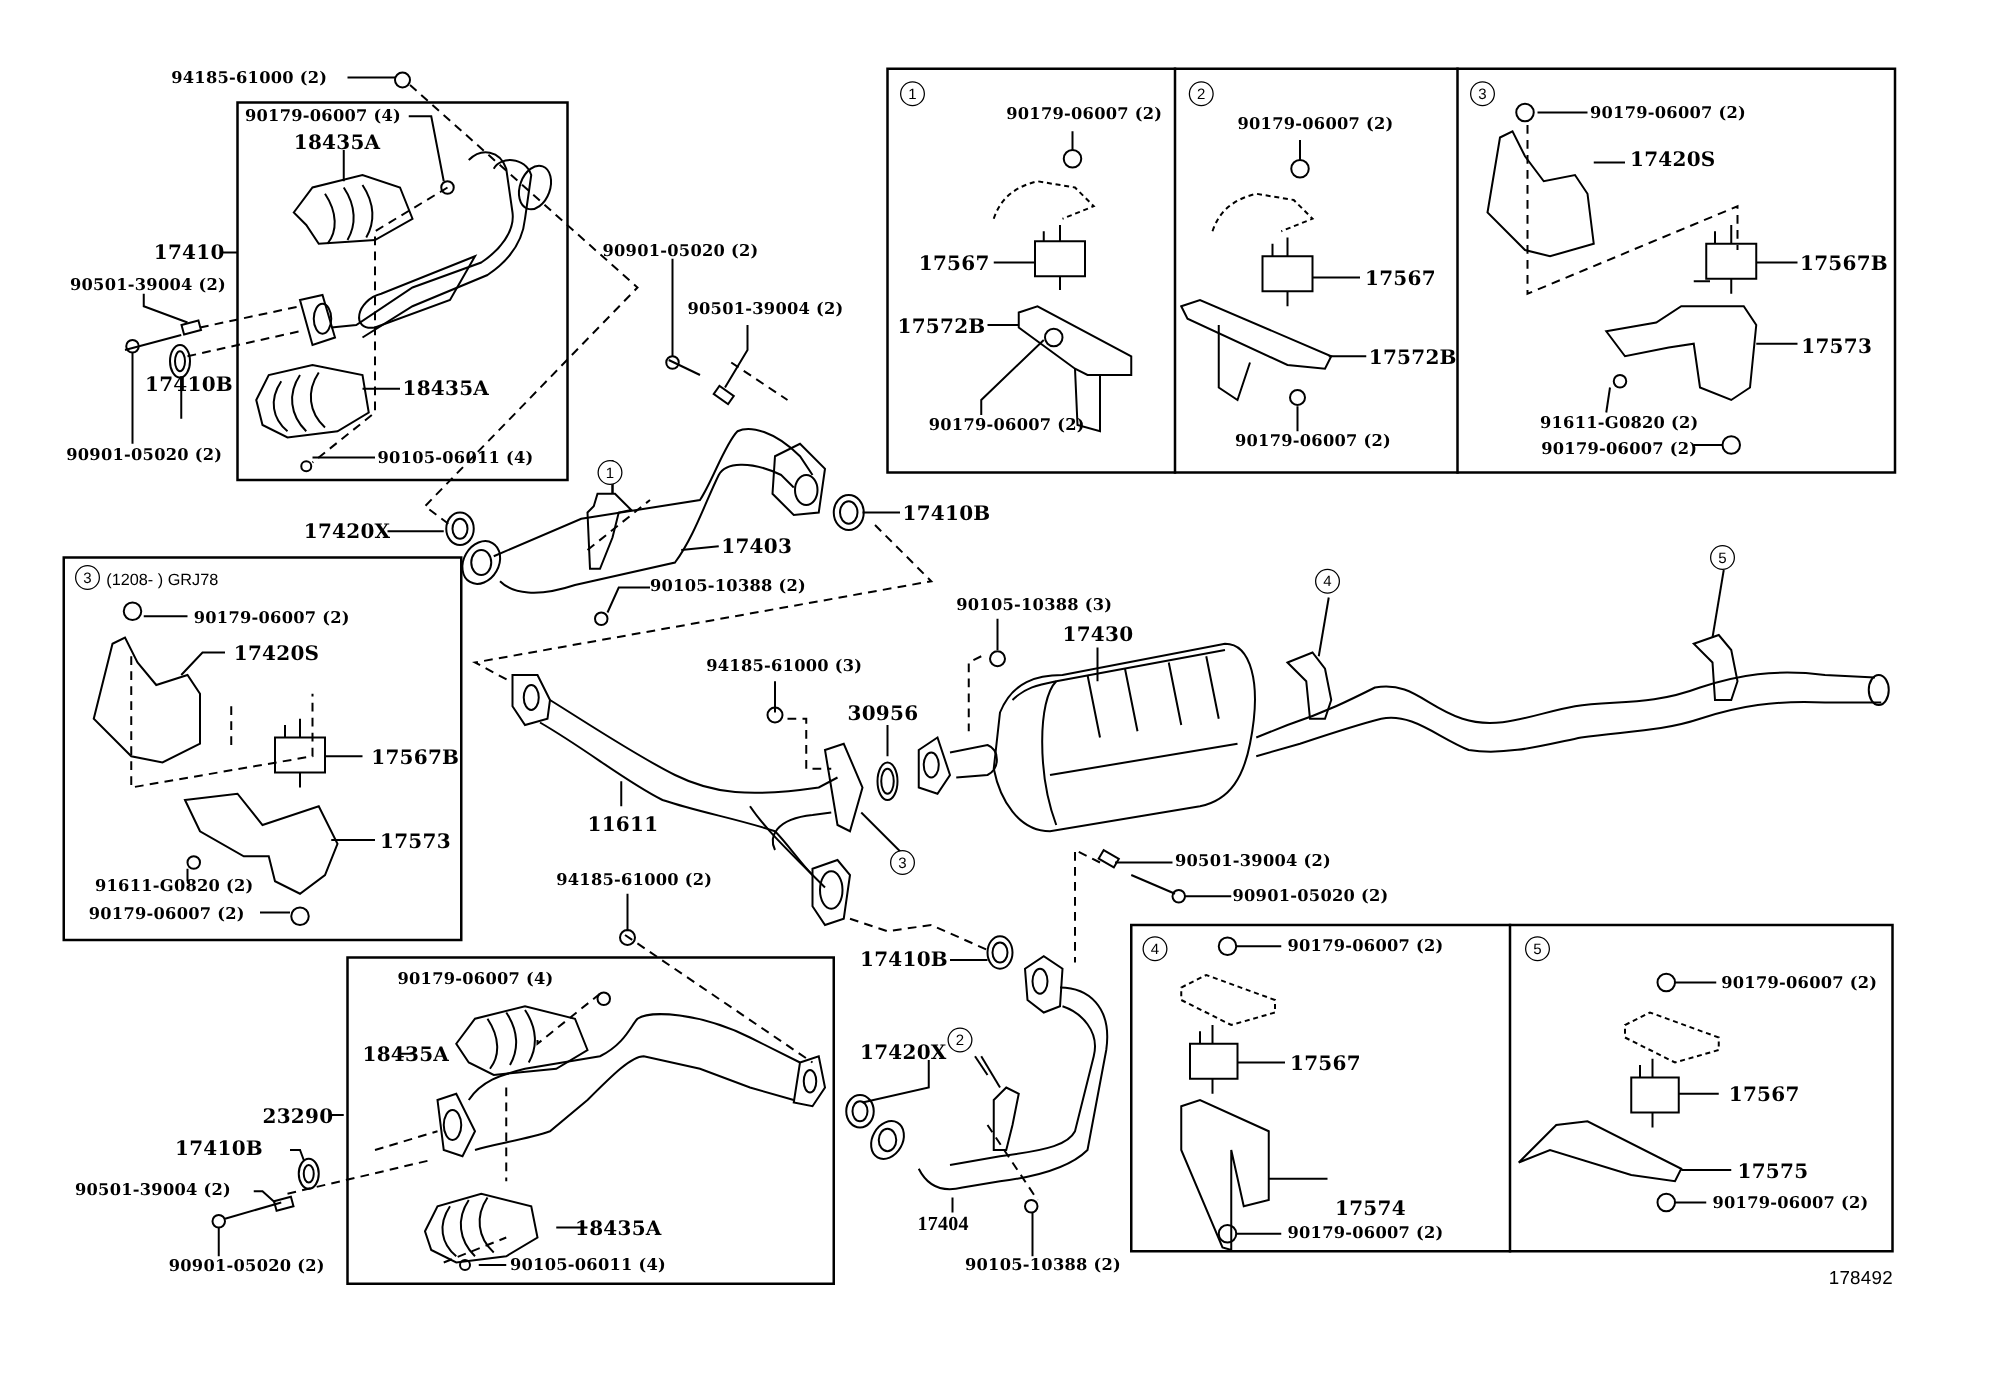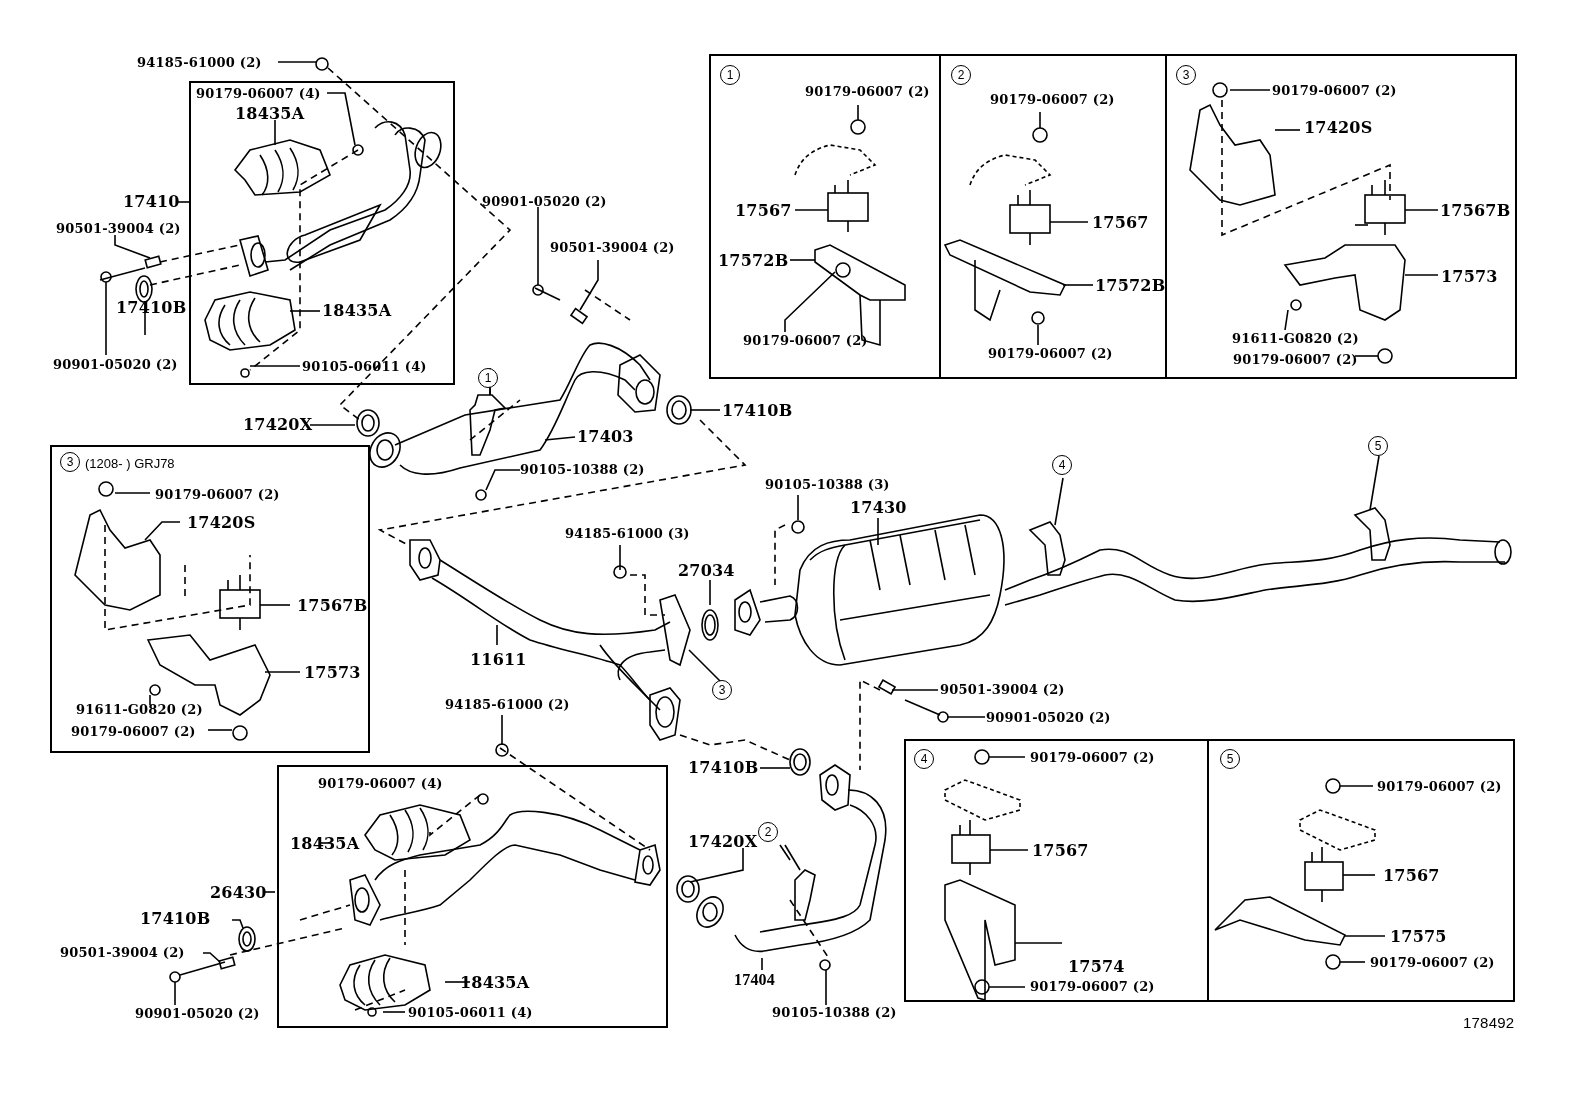--- a/index.html
+++ b/index.html
@@ -315,32 +315,32 @@
 <div class="lbl" style="left:302px;top:360px;">90105-06011 (4)</div>
 <div class="lbl" style="left:482px;top:195px;">90901-05020 (2)</div>
 <div class="lbl" style="left:550px;top:241px;">90501-39004 (2)</div>
 <div class="lbl big" style="left:243px;top:417px;">17420X</div>
 <div class="lbl big" style="left:577px;top:429px;">17403</div>
 <div class="lbl big" style="left:722px;top:403px;">17410B</div>
 <div class="lbl" style="left:520px;top:463px;">90105-10388 (2)</div>
 <div class="lbl" style="left:748px;top:478px;margin-left:17px;">90105-10388 (3)</div>
 <div class="lbl big" style="left:850px;top:500px;">17430</div>
 <div class="lbl" style="left:565px;top:527px;">94185-61000 (3)</div>
-<div class="lbl big" style="left:678px;top:563px;">27034</div>
+<div class="lbl big" style="left:678px;top:563px;">30956</div>
 <div class="lbl big" style="left:470px;top:652px;">11611</div>
 <div class="lbl" style="left:445px;top:698px;">94185-61000 (2)</div>
 <div class="lbl" style="left:940px;top:683px;">90501-39004 (2)</div>
 <div class="lbl" style="left:986px;top:711px;">90901-05020 (2)</div>
 <div class="lbl big" style="left:688px;top:760px;">17410B</div>
 <div class="lbl big" style="left:688px;top:834px;">17420X</div>
 <div class="lbl big" style="left:734px;top:972px;font-family:Liberation Serif, serif;">17404</div>
 <div class="lbl" style="left:772px;top:1006px;">90105-10388 (2)</div>
 <div class="lbl" style="left:318px;top:777px;">90179-06007 (4)</div>
 <div class="lbl big" style="left:290px;top:836px;">18435A</div>
-<div class="lbl big" style="left:210px;top:885px;">26430</div>
+<div class="lbl big" style="left:210px;top:885px;">23290</div>
 <div class="lbl big" style="left:140px;top:911px;">17410B</div>
 <div class="lbl" style="left:60px;top:946px;">90501-39004 (2)</div>
 <div class="lbl big" style="left:460px;top:975px;">18435A</div>
 <div class="lbl" style="left:135px;top:1007px;">90901-05020 (2)</div>
 <div class="lbl" style="left:408px;top:1006px;">90105-06011 (4)</div>
 
 <div class="lbl" style="left:805px;top:85px;">90179-06007 (2)</div>
 <div class="lbl big" style="left:735px;top:203px;">17567</div>
 <div class="lbl big" style="left:718px;top:253px;">17572B</div>
 <div class="lbl" style="left:743px;top:334px;">90179-06007 (2)</div>

